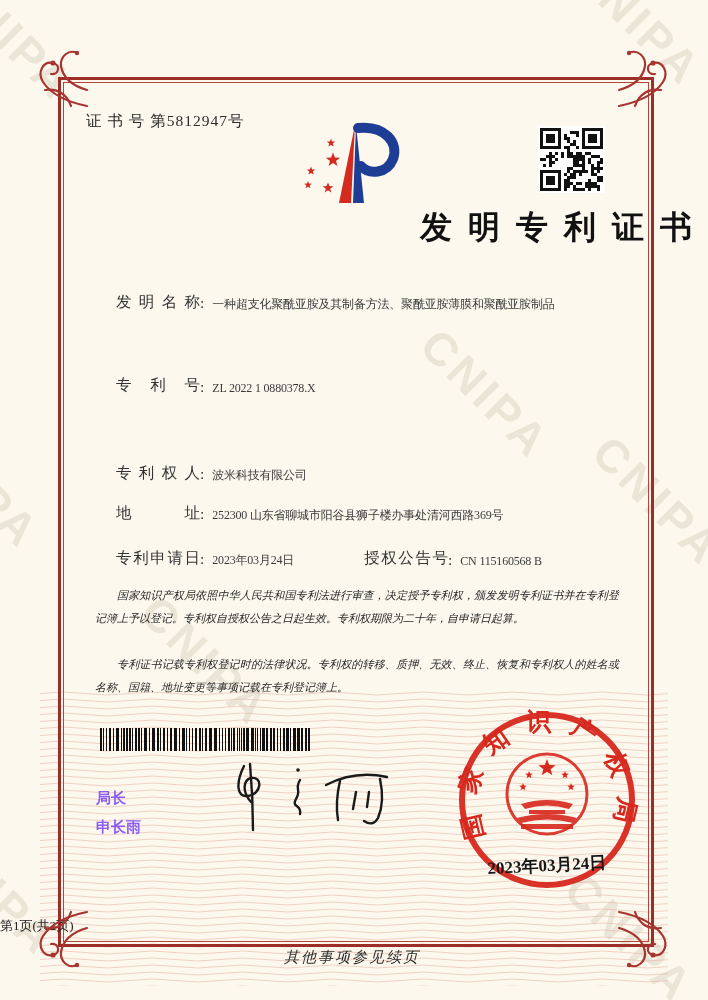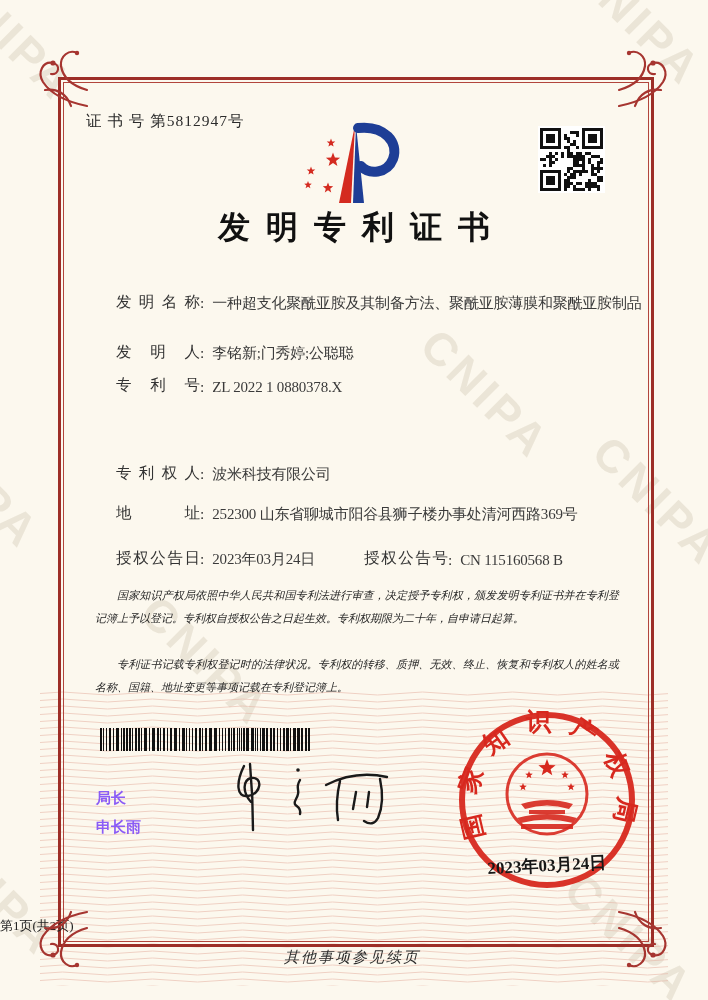--- a/index.html
+++ b/index.html
@@ -33,32 +33,32 @@
   .corner svg{ width:100%; height:100%; }
   .c-tl{ left:25px;  top:44px; }
   .c-tr{ left:615px; top:44px;  transform:scaleX(-1); }
   .c-bl{ left:25px;  top:908px; transform:scaleY(-1); }
   .c-br{ left:615px; top:908px; transform:scale(-1,-1); }
   
   .cert-no{ position:absolute; left:86px; top:111px; font-size:15.5px; letter-spacing:1px; z-index:2; }
   .logo{ position:absolute; left:295px; top:112px; width:120px; height:95px; z-index:2; }
   .qr{ position:absolute; left:538px; top:126px; width:63px; height:63px; z-index:2; background:#fff; padding:2px; }
   .title{
-    position:absolute; left:0; right:0; top:206px; text-align:center;
+    position:absolute; left:0; right:0; top:206px; text-align:right;
     font-size:32px; font-weight:bold; letter-spacing:16px; text-indent:16px;
     color:#111; z-index:2;
   }
   
   .row{ position:absolute; left:95px; width:525px; white-space:nowrap; z-index:2; font-size:15.5px; color:#333; }
   .lbl{
     display:inline-block; width:84px; vertical-align:bottom;
     text-align:justify; text-align-last:justify;margin-left:21px; -moz-text-align-last:justify;
   }
   .colon{ display:inline-block; margin-right:8px; }
-  .val{ font-size:15px; letter-spacing:-0.2px; color:#3a3a3a; }
+  .val{ font-size:12px; letter-spacing:-0.2px; color:#3a3a3a; }
   .r0{top:292px} .r1{top:342px} .r2{top:375px} .r3{top:423px}
   .r4{top:463px} .r5{top:503px} .r6{top:548px}
   .pair2{ position:absolute; left:248px; top:0; white-space:nowrap; }
   
   .para{
     position:absolute; left:95px; width:524px; z-index:2;
     font-size:11px; line-height:23px; text-indent:2em;
     font-style:italic; color:#262626; text-align:justify;
   }
   .p1{ top:584px; } .p2{ top:653px; }
@@ -293,34 +293,31 @@
         <rect x="48" y="60" width="3" height="3"></rect>
         <rect x="57" y="60" width="3" height="3"></rect>
       </g>
     </svg>
 
   <div class="title">发明专利证书</div>
 
   <div class="row r0">
     <span class="lbl">发明名称</span><span class="colon">:</span><span class="val">一种超支化聚酰亚胺及其制备方法、聚酰亚胺薄膜和聚酰亚胺制品</span>
   </div>
-  <div class="row r1">
-    <span class="lbl">发明人</span><span class="colon">:</span><span class="val">李铭新;门秀婷;公聪聪</span>
-  </div>
   <div class="row r2">
     <span class="lbl">专利号</span><span class="colon">:</span><span class="val">ZL 2022 1 0880378.X</span>
   </div>
   <div class="row r4">
     <span class="lbl">专利权人</span><span class="colon">:</span><span class="val">波米科技有限公司</span>
   </div>
   <div class="row r5">
     <span class="lbl">地址</span><span class="colon">:</span><span class="val">252300 山东省聊城市阳谷县狮子楼办事处清河西路369号</span>
   </div>
   <div class="row r6">
-    <span class="lbl">授权公告日</span><span class="colon">:</span><span class="val">2023年03月24日</span>
+    <span class="lbl">专利申请日</span><span class="colon">:</span><span class="val">2023年03月24日</span>
     <span class="pair2">
       <span class="lbl">授权公告号</span><span class="colon">:</span><span class="val">CN 115160568 B</span>
     </span>
   </div>
 
   <div class="para p1">国家知识产权局依照中华人民共和国专利法进行审查，决定授予专利权，颁发发明专利证书并在专利登记簿上予以登记。专利权自授权公告之日起生效。专利权期限为二十年，自申请日起算。</div>
   <div class="para p2">专利证书记载专利权登记时的法律状况。专利权的转移、质押、无效、终止、恢复和专利权人的姓名或名称、国籍、地址变更等事项记载在专利登记簿上。</div>
 
   <svg class="barcode" viewBox="0 0 212 23">
       <g id="barcode-bars" fill="#111">

